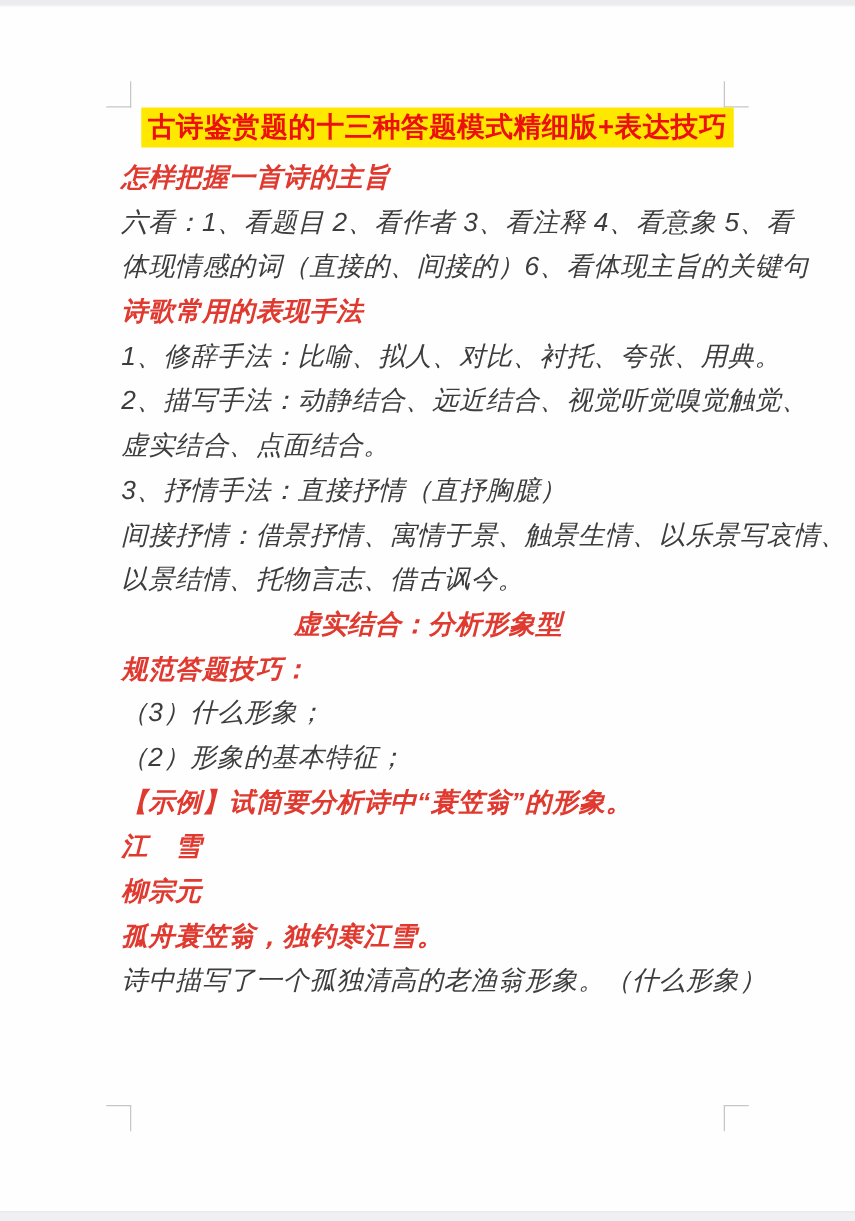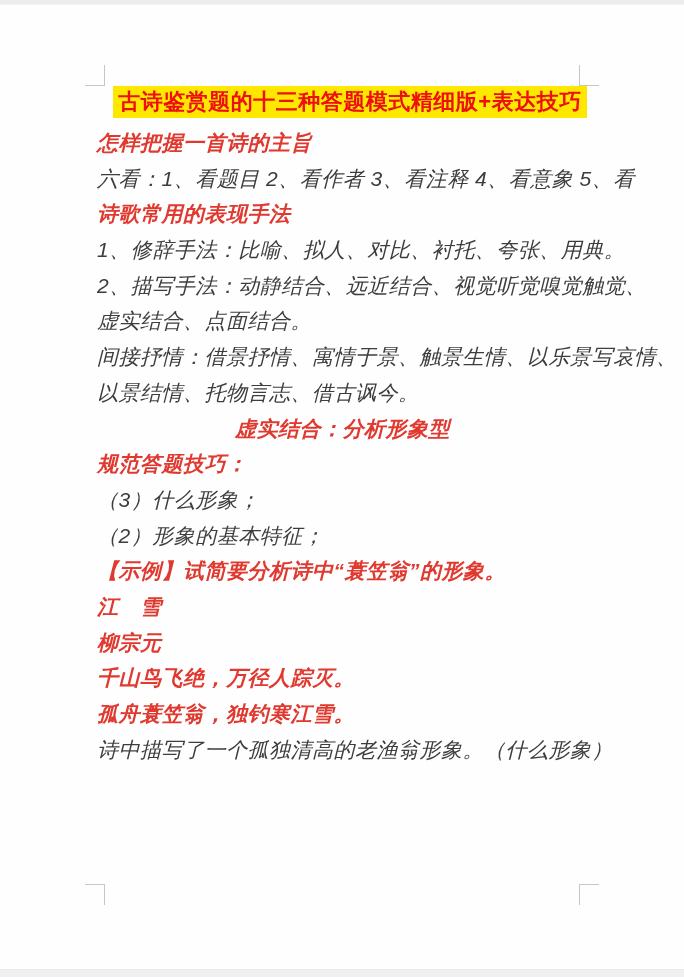--- a/index.html
+++ b/index.html
@@ -99,32 +99,33 @@
   <div class="mark bl"></div>
   <div class="mark br"></div>
 
   <div class="title-row">
     <span class="title-hl">古诗鉴赏题的十三种答题模式精细版+表达技巧</span>
   </div>
 
   <div class="content" id="content">
       <div class="line heading">怎样把握一首诗的主旨</div>
       <div class="line ">六看：1、看题目 2、看作者 3、看注释 4、看意象 5、看</div>
+      <div class="line ">体现情感的词（直接的、间接的）6、看体现主旨的关键句</div>
       <div class="line heading">诗歌常用的表现手法</div>
       <div class="line ">1、修辞手法：比喻、拟人、对比、衬托、夸张、用典。</div>
       <div class="line ">2、描写手法：动静结合、远近结合、视觉听觉嗅觉触觉、</div>
       <div class="line ">虚实结合、点面结合。</div>
+      <div class="line ">3、抒情手法：直接抒情（直抒胸臆）</div>
       <div class="line ">间接抒情：借景抒情、寓情于景、触景生情、以乐景写哀情、</div>
       <div class="line ">以景结情、托物言志、借古讽今。</div>
       <div class="line center-red">虚实结合：分析形象型</div>
       <div class="line red">规范答题技巧：</div>
       <div class="line ">（3）什么形象；</div>
       <div class="line ">（2）形象的基本特征；</div>
       <div class="line red">【示例】试简要分析诗中“蓑笠翁”的形象。</div>
       <div class="line red">江　雪</div>
       <div class="line red">柳宗元</div>
-      <div class="line red">千山鸟飞绝，万径人踪灭。</div>
       <div class="line red">孤舟蓑笠翁，独钓寒江雪。</div>
       <div class="line ">诗中描写了一个孤独清高的老渔翁形象。（什么形象）</div>
     </div>
 
   <div class="edge-bottom"></div>
 </div>
 
 </body></html>

